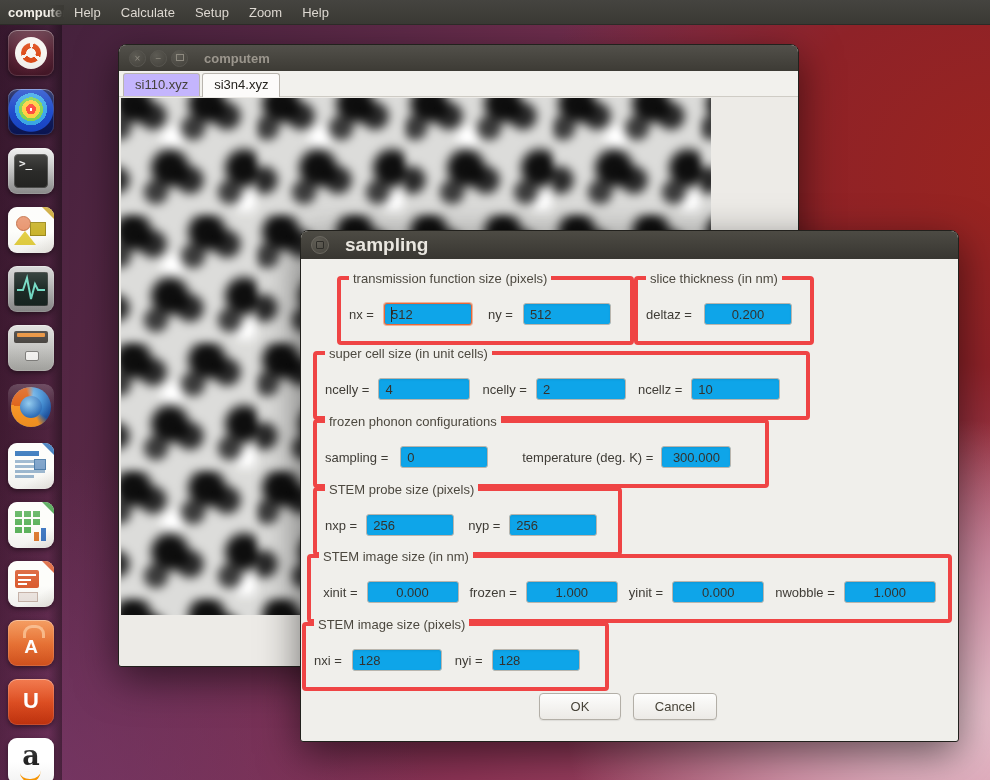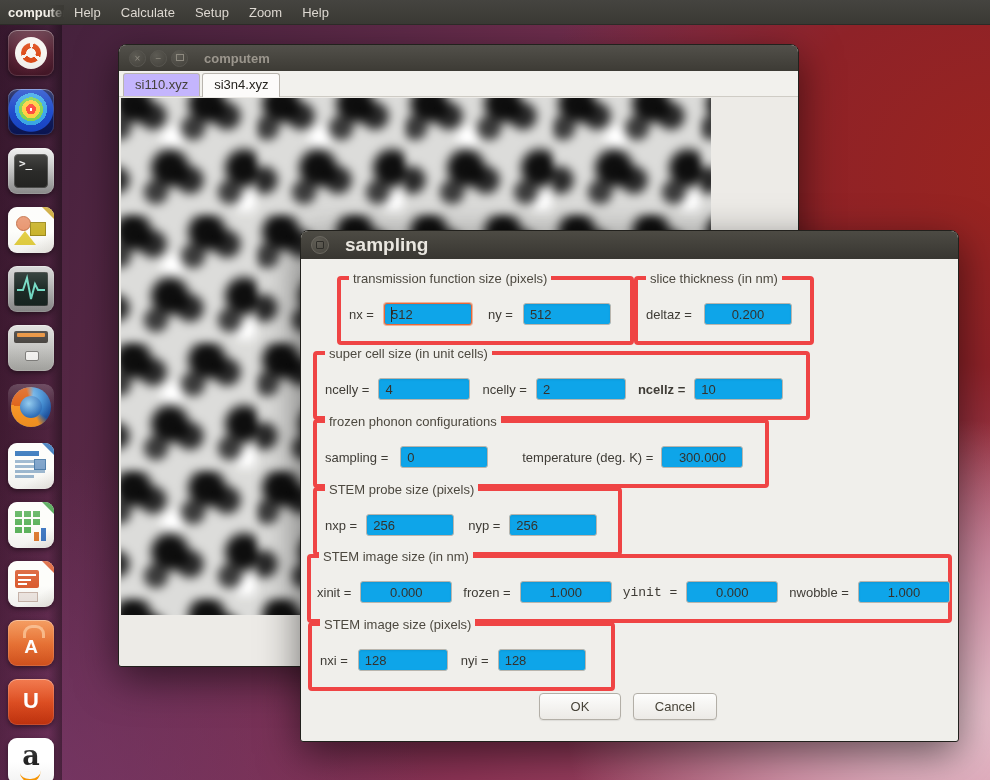--- a/index.html
+++ b/index.html
@@ -275,60 +275,60 @@
     </div>
   </div>
 
   <div class="group" style="left:12px;top:120px;width:489px;height:61px;">
     <span class="legend">super cell size (in unit cells)</span>
     <div class="fields">
       <span class="flabel">ncelly =</span>
       <input style="width: 92px; margin-left: 9px;" value="4">
       <span class="flabel" style="margin-left:12px;">ncelly =</span>
       <input style="width: 90px; margin-left: 9px;" value="2">
-      <span class="flabel" style="margin-left:12px;font-weight:bold;">ncellz =</span>
+      <span class="flabel" style="margin-left:12px;">ncellz =</span>
       <input style="width: 89px; margin-left: 9px;" value="10">
     </div>
   </div>
 
   <div class="group" style="left:12px;top:188px;width:448px;height:61px;">
     <span class="legend">frozen phonon configurations</span>
     <div class="fields">
       <span class="flabel">sampling =</span>
       <input style="width: 88px; margin-left: 12px;" value="0">
       <span class="flabel" style="margin-left:11px;padding-left:23px;">temperature (deg. K) =</span>
-      <input class="center" style="width: 82px; margin-left: 8px;" value="300.000">
+      <input class="center" style="width: 70px; margin-left: 8px;" value="300.000">
     </div>
   </div>
 
   <div class="group" style="left:12px;top:256px;width:301px;height:61px;">
     <span class="legend">STEM probe size (pixels)</span>
     <div class="fields">
       <span class="flabel">nxp =</span>
       <input style="width: 88px; margin-left: 9px;" value="256">
       <span class="flabel" style="margin-left:14px;">nyp =</span>
       <input style="width: 88px; margin-left: 9px;" value="256">
     </div>
   </div>
 
   <div class="group" style="left:6px;top:323px;width:637px;height:61px;">
     <span class="legend">STEM image size (in nm)</span>
-    <div class="fields" style="padding:0 6px;">
+    <div class="fields" style="padding:0 6px;justify-content:center;">
       <span class="flabel">xinit =</span>
       <input class="center" style="width: 92px; margin-left: 9px;" value="0.000">
       <span class="flabel" style="margin-left:11px;">frozen =</span>
       <input class="center" style="width: 92px; margin-left: 9px;" value="1.000">
-      <span class="flabel" style="margin-left:11px;font-family:Liberation Mono, monospace;">yinit =</span>
+      <span class="flabel" style="margin-left:11px;">yinit =</span>
       <input class="center" style="width: 92px; margin-left: 9px;" value="0.000">
       <span class="flabel" style="margin-left:11px;">nwobble =</span>
       <input class="center" style="width: 92px; margin-left: 9px;" value="1.000">
     </div>
   </div>
 
-  <div class="group" style="left:7px;top:391px;width:299px;height:61px;">
+  <div class="group" style="left:1px;top:391px;width:299px;height:61px;">
     <span class="legend">STEM image size (pixels)</span>
     <div class="fields">
       <span class="flabel">nxi =</span>
       <input style="width: 90px; margin-left: 10px;" value="128">
       <span class="flabel" style="margin-left:13px;">nyi =</span>
       <input style="width: 88px; margin-left: 9px;" value="128">
     </div>
   </div>
 
   <div class="btn" style="left:238px;top:462px;width:82px;">OK</div>

